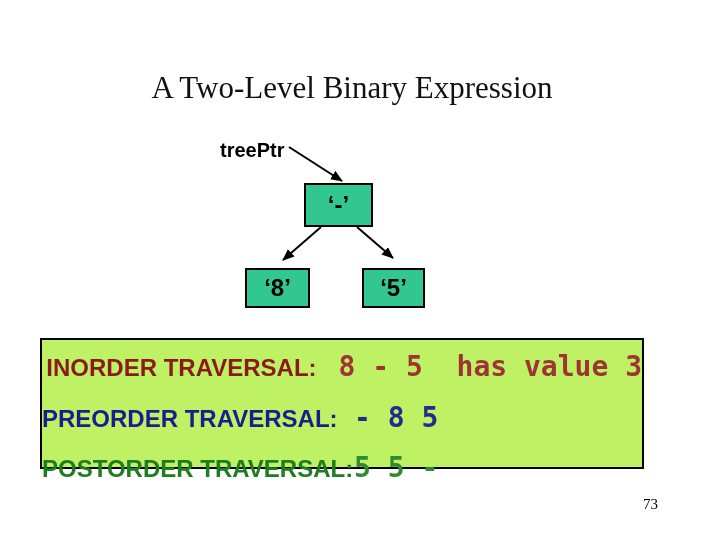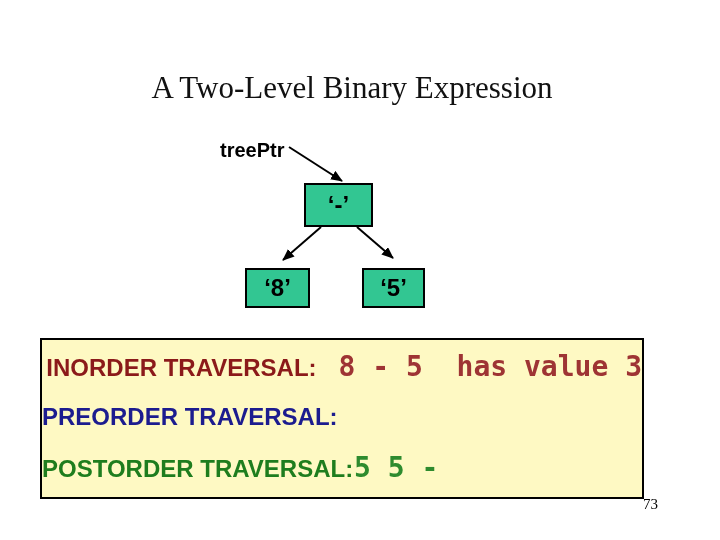--- a/index.html
+++ b/index.html
@@ -44,23 +44,23 @@
     font-size:24px;
     color:#000000;
   }
   .node-root{left:304px;top:183px;width:69px;height:44px;}
   .node-left{left:245px;top:268px;width:65px;height:40px;}
   .node-right{left:362px;top:268px;width:63px;height:40px;}
 
   .tbox{
     position:absolute;
     box-sizing:border-box;
-    left:40px;top:338px;width:604px;height:161px;
+    left:40px;top:338px;width:604px;height:131px;
     border:2px solid #000000;
-    background:#fef9c3;
+    background:#bef264;
   }
   .t-row{
     position:absolute;
     left:0;width:100%;
     display:flex;
     align-items:baseline;
   }
   .t-row-0{top:12px;}
   .t-row-1{top:63px;}
   .t-row-2{top:113px;}
@@ -119,20 +119,21 @@
     <span>‘5’</span>
   </div>
 
   <div class="tbox">
     <div class="t-row t-row-0">
       <span class="t-label" style="color: rgb(139, 26, 26);">INORDER TRAVERSAL:</span>
       <span class="t-value" style="color: rgb(158, 52, 52);">8 - 5  has value 3</span>
     </div>
     <div class="t-row t-row-1">
       <span class="t-label" style="color: rgb(28, 28, 143);">PREORDER TRAVERSAL:</span>
+      <span class="t-value" style="color: rgb(40, 40, 143);">- 8 5</span>
     </div>
     <div class="t-row t-row-2">
       <span class="t-label" style="color: rgb(30, 125, 30);">POSTORDER TRAVERSAL:</span>
       <span class="t-value" style="color: rgb(46, 139, 46);">5 5 -</span>
     </div>
   </div>
 
   <div class="page-number">73</div>
 
 </div>

